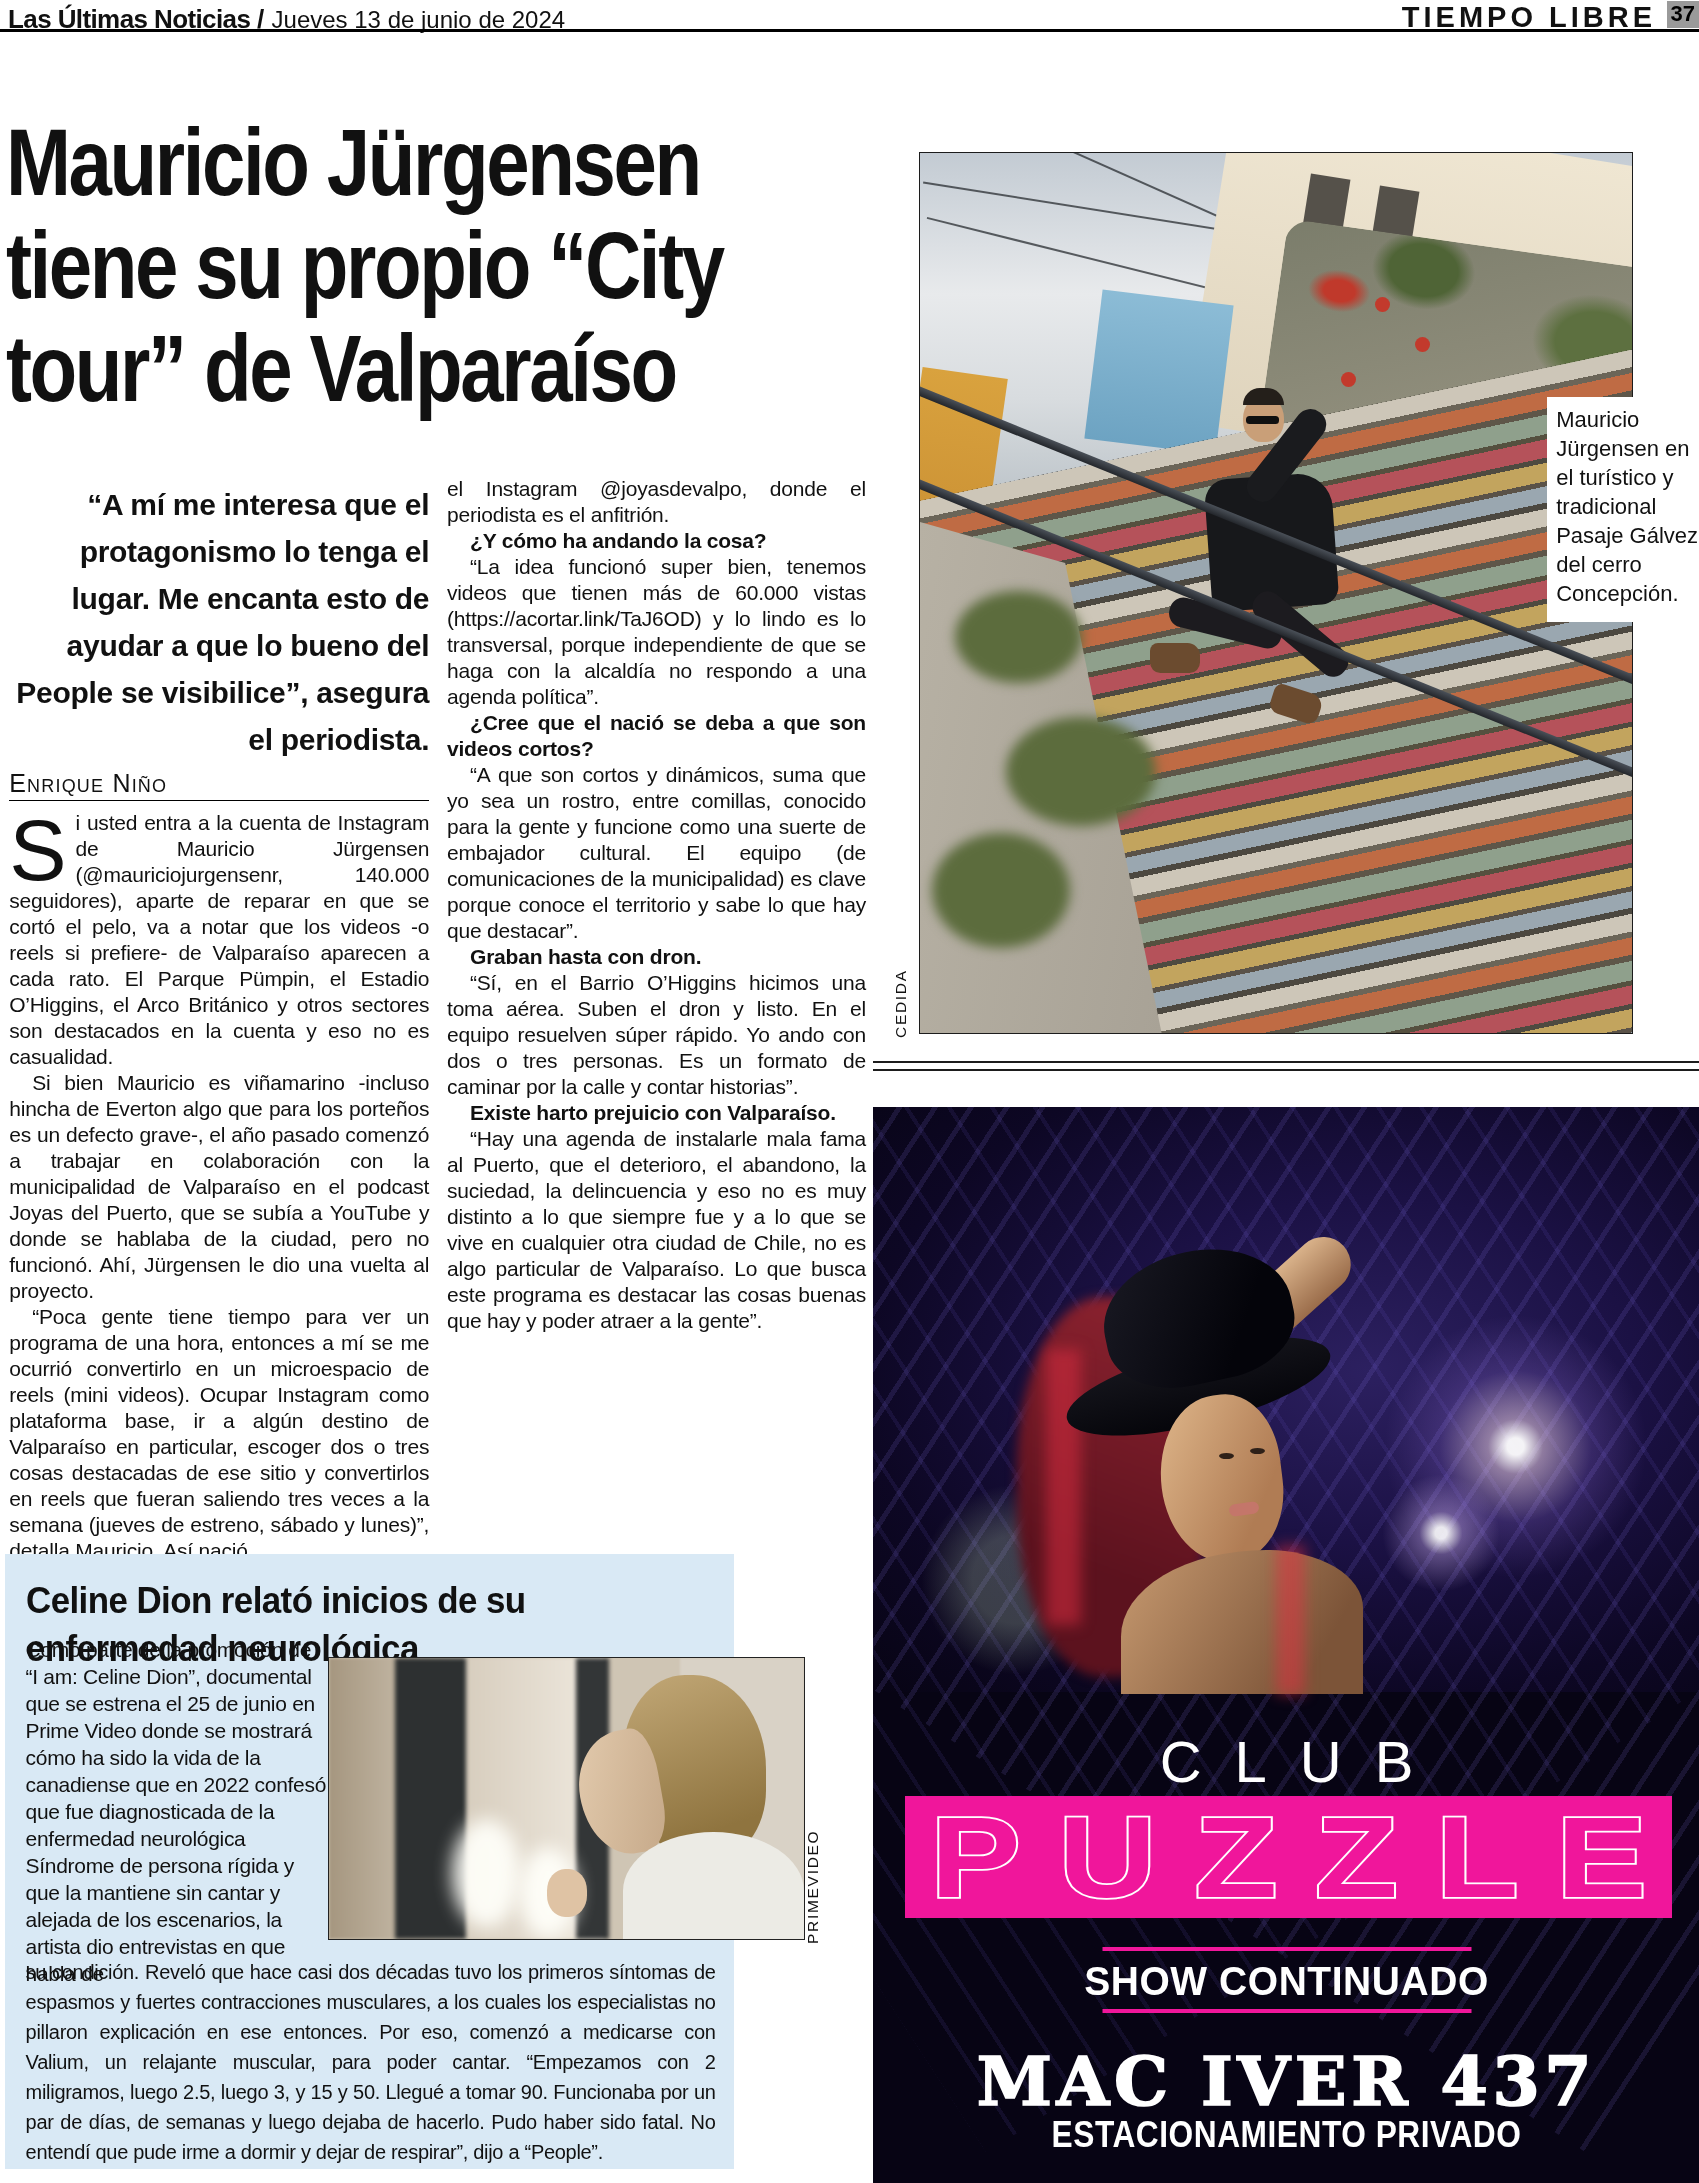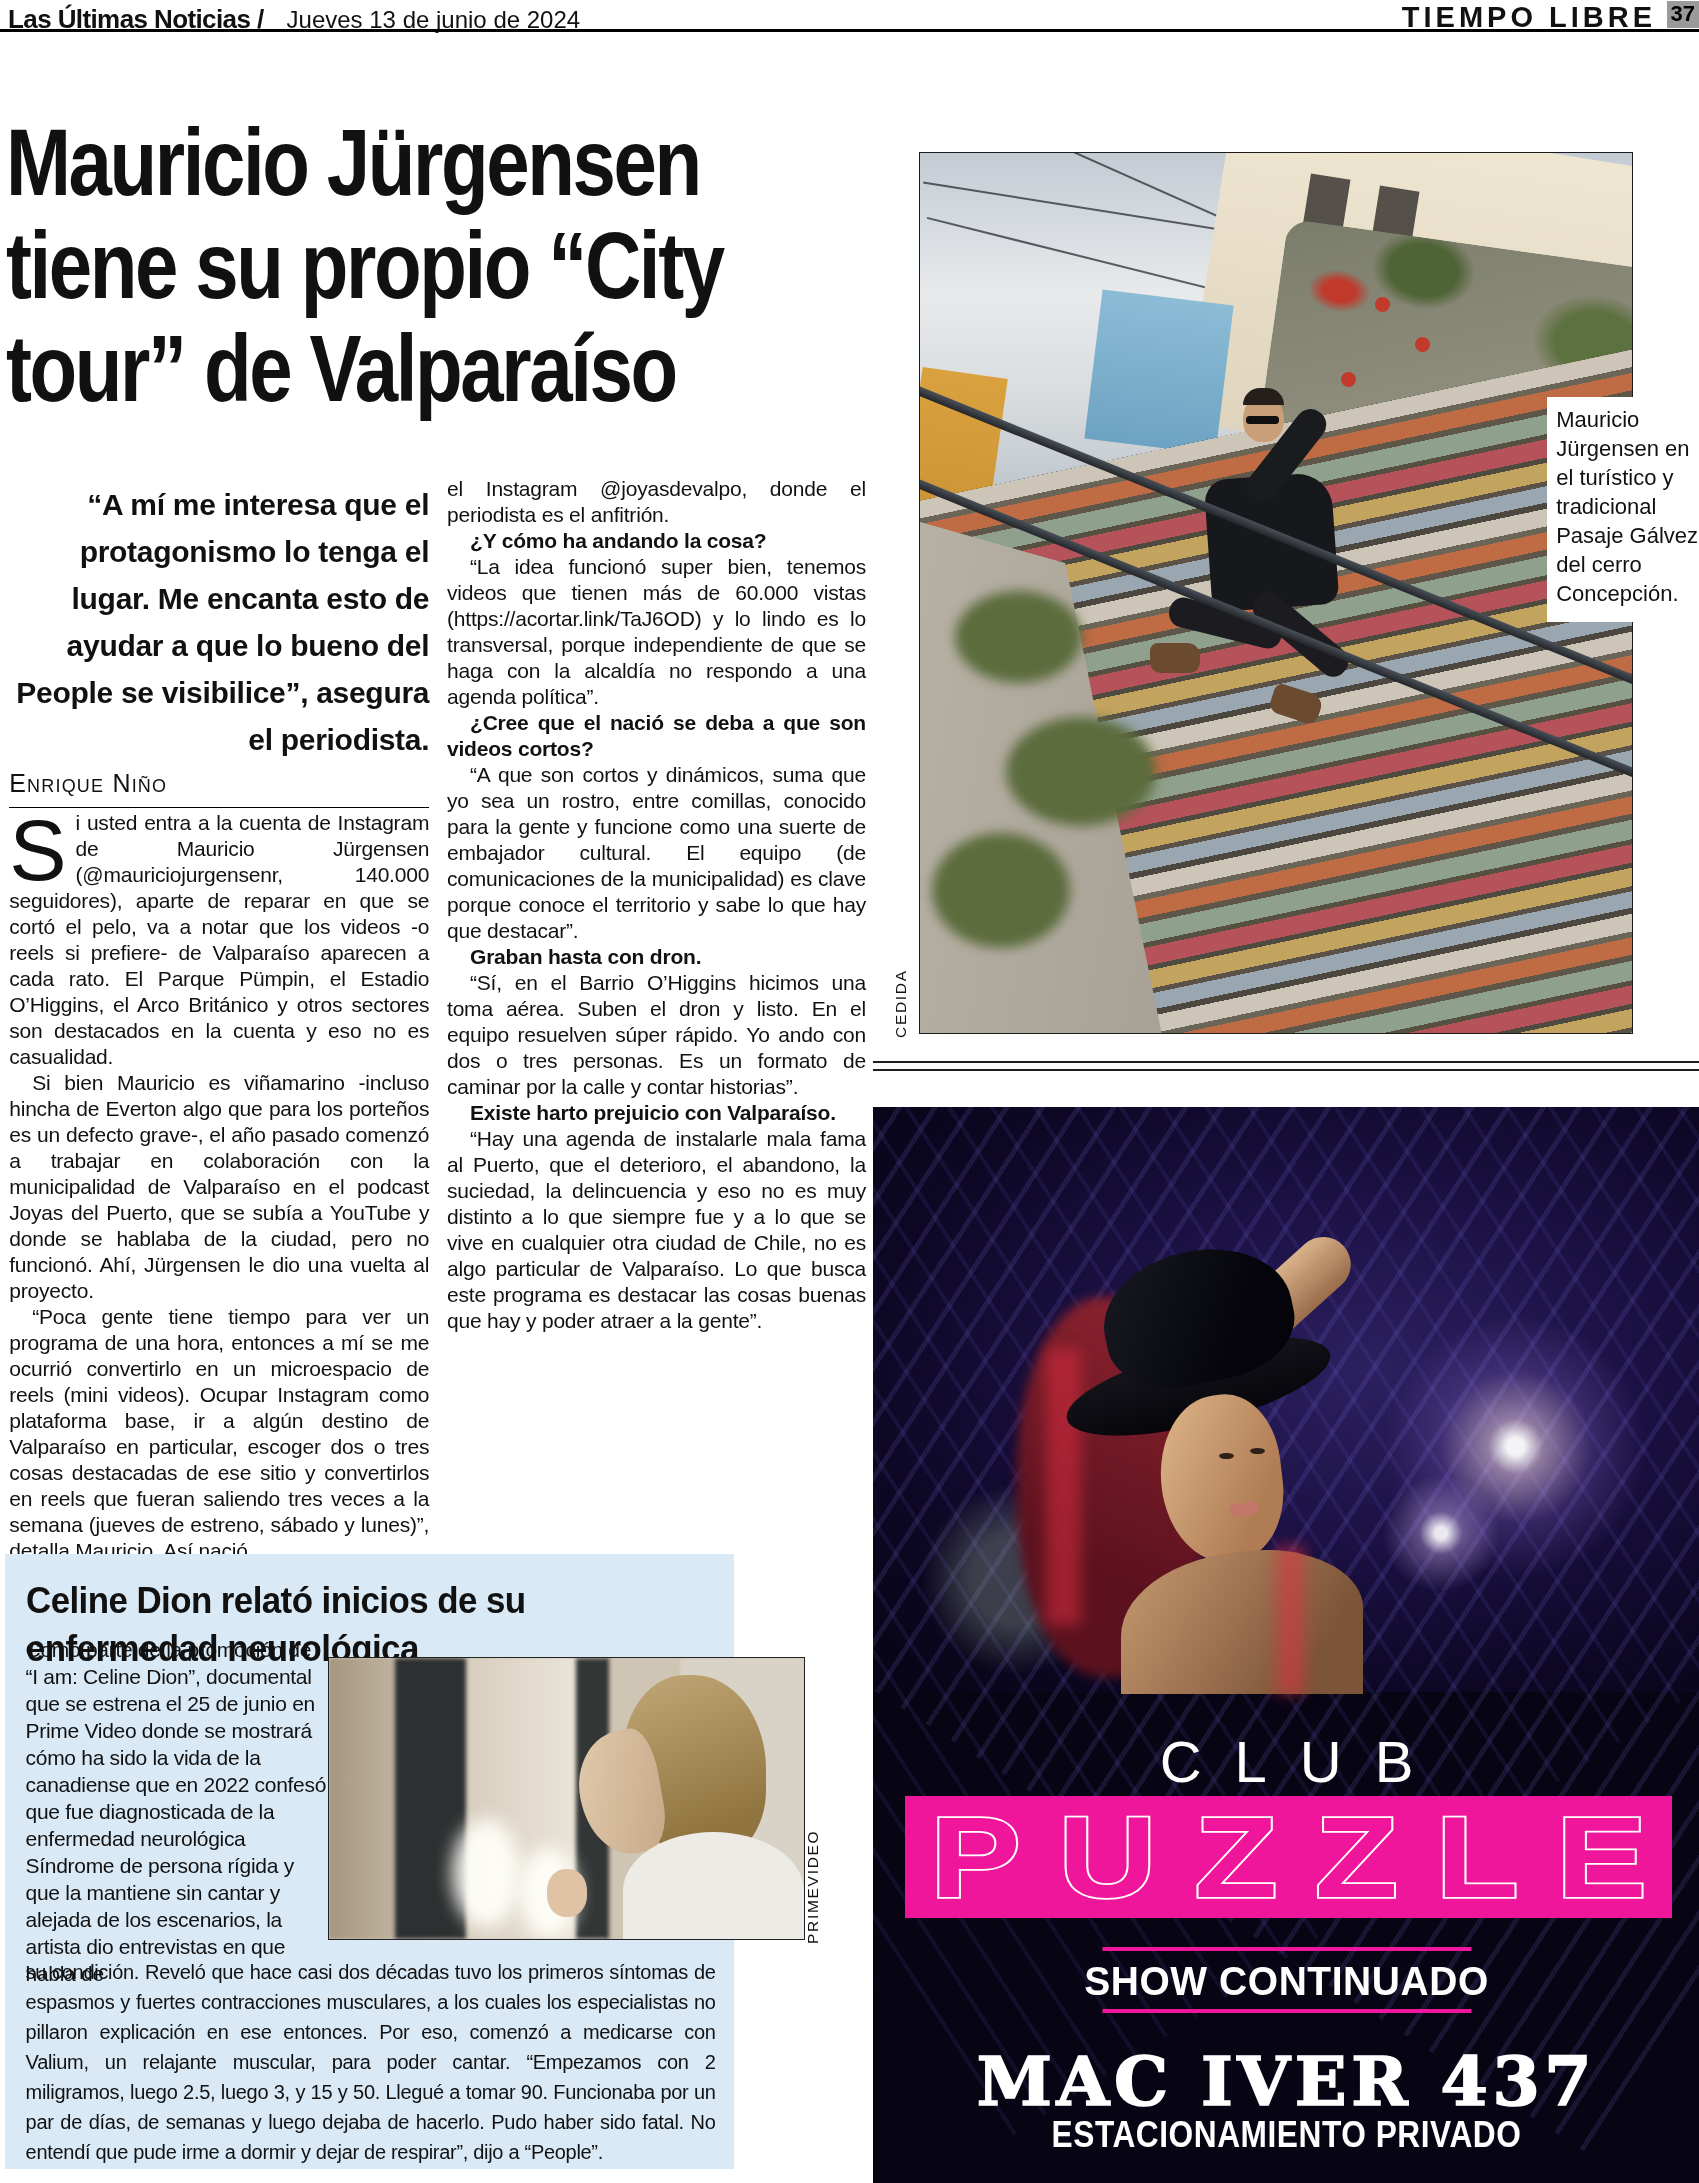--- a/index.html
+++ b/index.html
@@ -2,36 +2,36 @@
 <html lang="es" style="font-size:9.2px"><head>
 <meta charset="utf-8">
 <style>
   html,body{margin:0;padding:0;background:#777;}
   .page{position:relative;width:1700px;height:2183px;background:#fff;overflow:hidden;
         font-family:"Liberation Sans",sans-serif;color:#111;}
   .abs{position:absolute;}
   .ly{position:absolute;}
 
   
-  .mast-left{left:8px;top:3.5px;display:flex;align-items:baseline;gap:23px;}
+  .mast-left{left:8px;top:3.5px;display:flex;align-items:baseline;gap:8px;}
   .paper{font-size:26px;font-weight:700;letter-spacing:-0.6px;}
   .edate{font-size:24px;font-weight:400;letter-spacing:0;}
   .mast-right{right:44px;top:1.2px;display:flex;align-items:center;gap:10.4px;}
   .section{font-size:29px;font-weight:800;letter-spacing:4px;}
   .pagenum{position:absolute;right:1.2px;top:1.2px;width:32px;height:26.5px;background:#9a9a9a;
            color:#000000;font-weight:700;font-size:22px;display:flex;align-items:center;justify-content:center;}
   .mast-rule{left:0;top:29px;width:1700px;height:2.9px;background:#000;}
 
   
   .kicker{left:8px;top:71px;font-size:31px;letter-spacing:-0.6px;width:979px;}
   .headline{left:5.8px;top:111px;width:921px;font-weight:700;font-size:94px;line-height:103px;
             letter-spacing:-2.9px;transform:scaleX(.83);transform-origin:left top;}
   .pullquote{left:9.2px;top:481px;width:420px;text-align:right;font-weight:700;font-size:30px;
              line-height:47px;letter-spacing:-0.3px;}
-  .bylinebox{left:9.2px;top:769px;width:420px;border-bottom:1.7px solid #000;padding-bottom:9px;}
+  .bylinebox{left:9.2px;top:769px;width:420px;border-bottom:1.7px solid #000;padding-bottom:2px;}
   .byline{font-variant:small-caps;font-size:25px;letter-spacing:1.2px;}
 
   
   .col{position:absolute;text-align:justify;}
   .col1{left:9.2px;top:810px;width:420px;}
   .col2{left:447px;top:476px;width:419px;}
   p.body{margin:0;font-size:21px;line-height:26px;letter-spacing:-0.2px;}
   p.indent{text-indent:23px;}
   p.q{margin:0;font-weight:700;font-size:21px;line-height:26px;letter-spacing:-0.2px;text-indent:23px;}
   .dropcap{float:left;font-size:86px;line-height:71px;padding:4.6px 9.2px 0 0;font-weight:400;}

